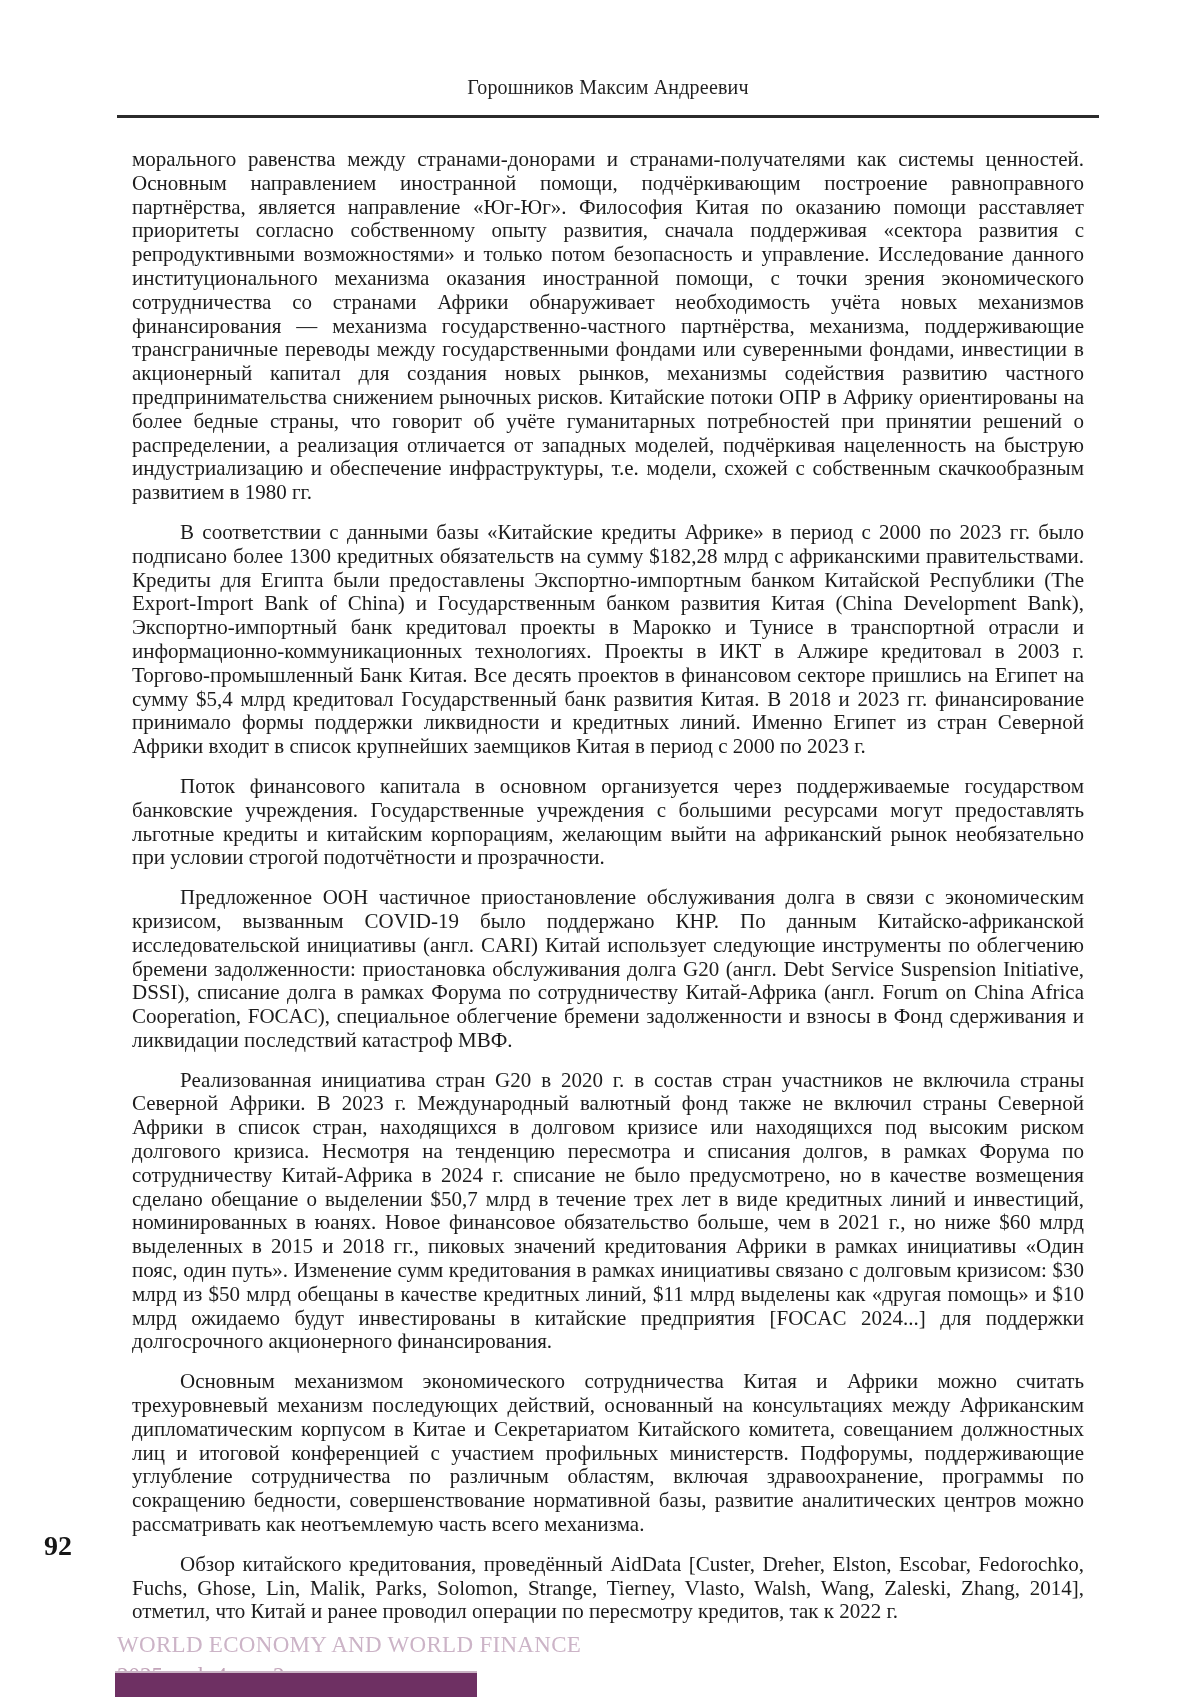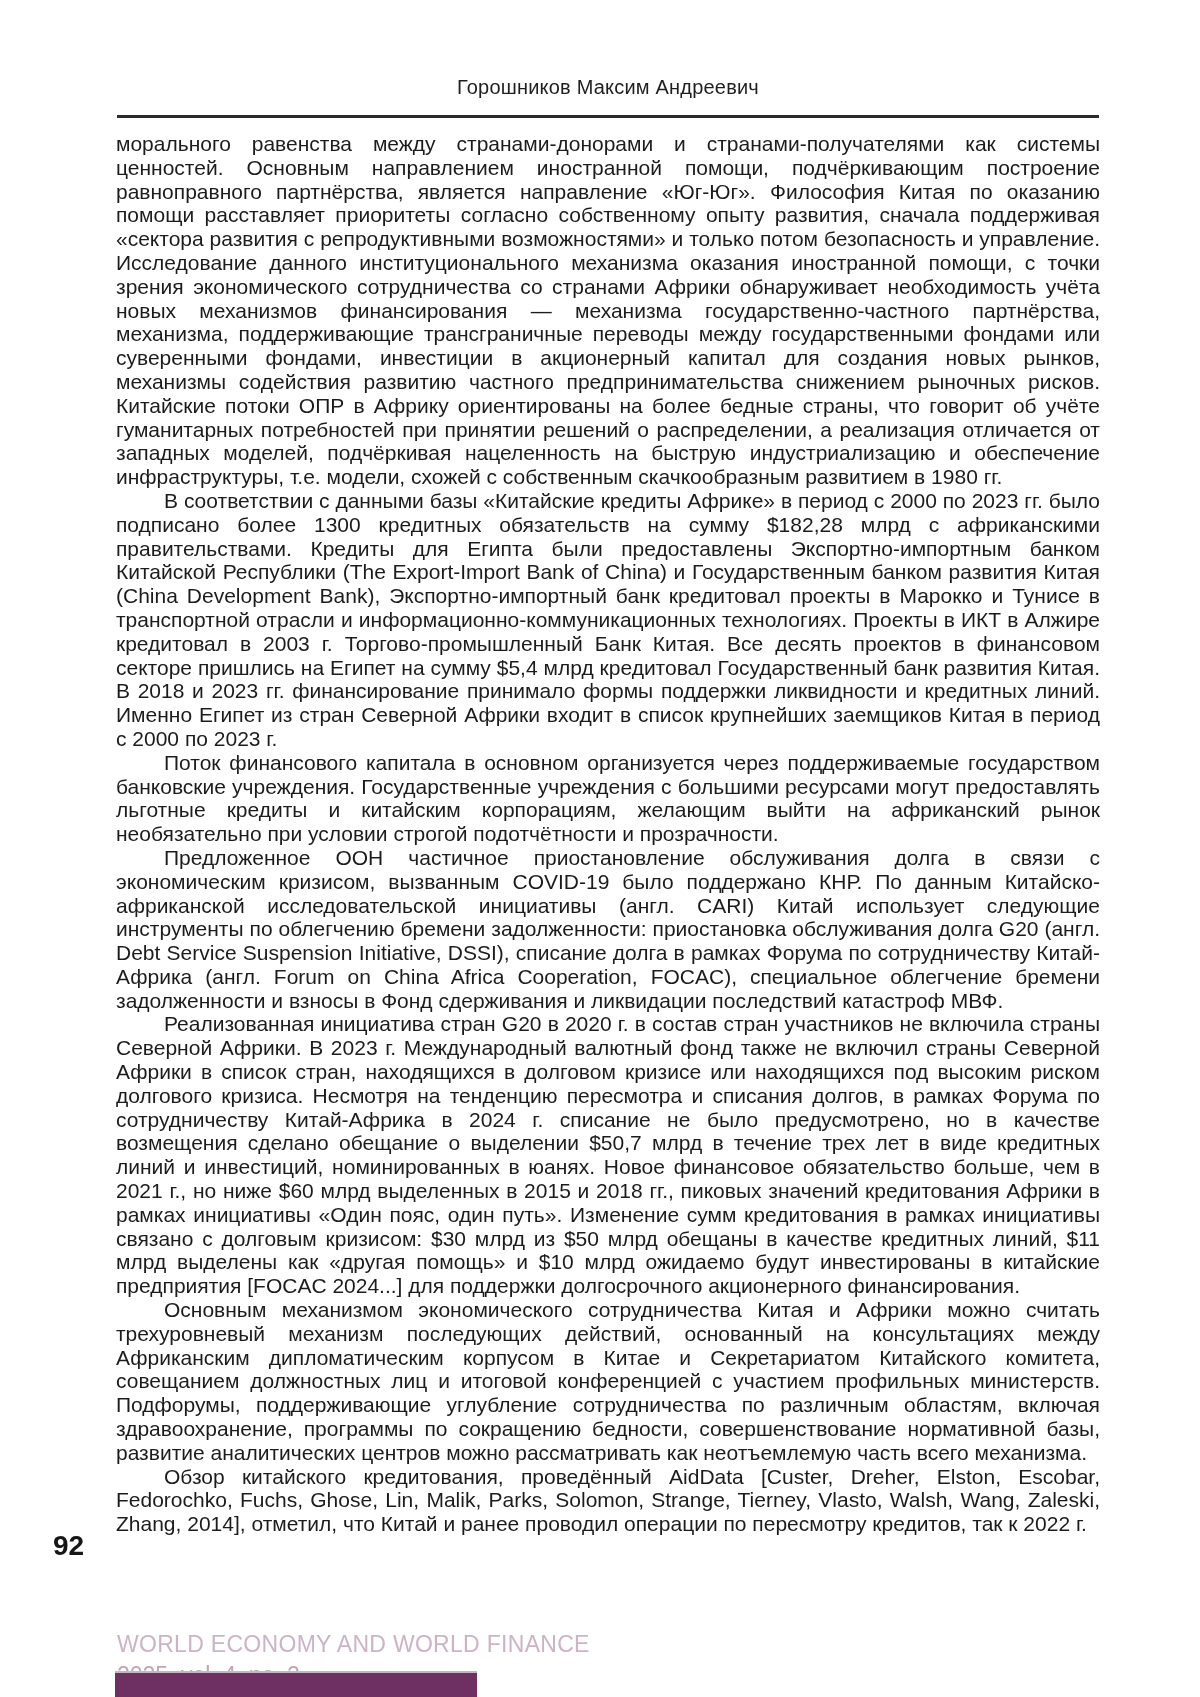--- a/index.html
+++ b/index.html
@@ -6,21 +6,21 @@
     margin: 0;
     padding: 0;
     background: #ffffff;
   }
   .sheet {
     position: relative;
     width: 1200px;
     height: 1697px;
     background: #ffffff;
     overflow: hidden;
-    font-family: Liberation Sans, sans-serif;
+    font-family: Liberation Serif, serif;
   }
   .running-head {
     position: absolute;
     top: 76px;
     left: 117px;
     width: 982px;
     text-align: center;
     font-size: 20px;
     color: #1f1f1f;
     letter-spacing: 0.2px;
@@ -39,34 +39,33 @@
     left: 116px;
     width: 984px;
     font-size: 21px;
     line-height: 23.8px;
     text-align: justify;
     color: #1c1c1c;
     hyphens: auto;
     -webkit-hyphens: auto;
   }
   .article p {
-    margin: 0;
+    margin: 16px;
     padding: 0;
   }
   .article p.indent {
     text-indent: 48px;
   }
   .page-number {
     position: absolute;
     left: 44px;
     top: 1530px;
     font-size: 28px;
     font-weight: bold;
     color: #161616;
-    margin-left: 9px;
   }
   .footer {
     position: absolute;
     left: 117px;
     top: 1606px;
     font-size: 23px;
     line-height: 31px;
     margin-top: 23px;
   }
   .footer .journal-title {

